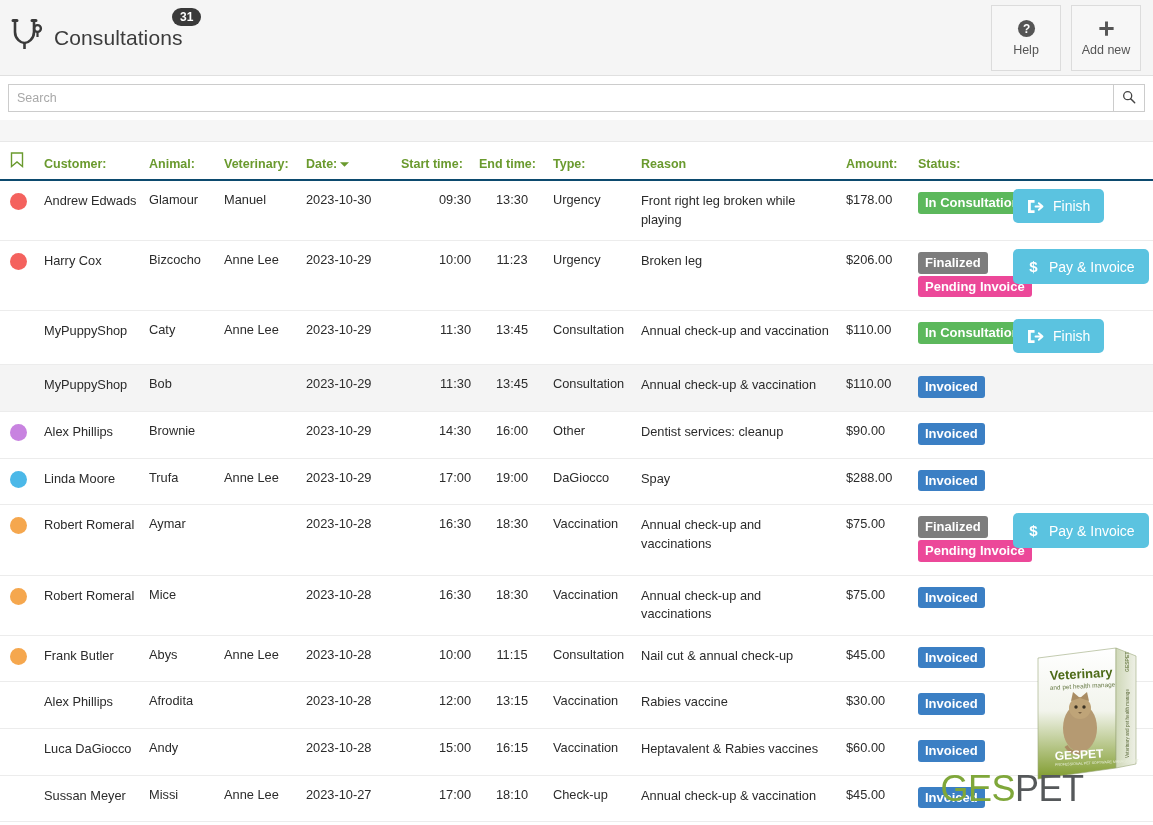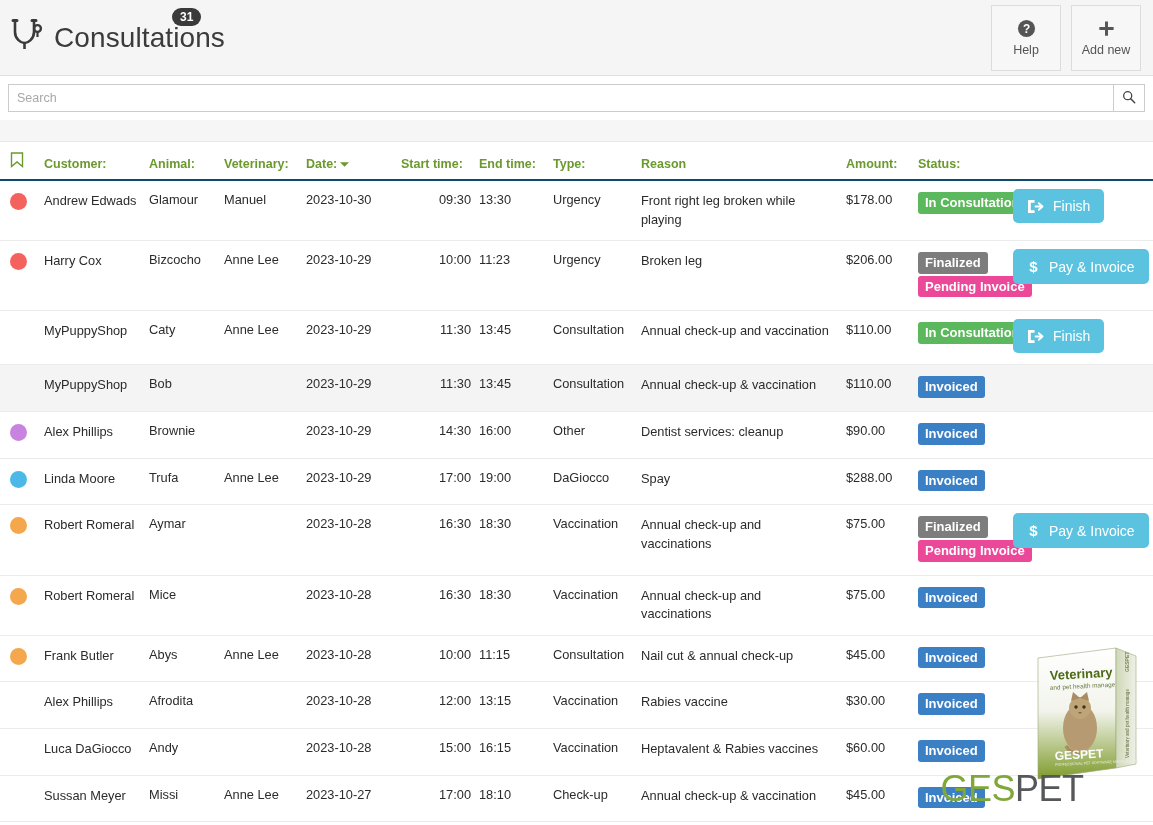--- a/index.html
+++ b/index.html
@@ -21,21 +21,21 @@
     border-bottom:1px solid #e0e0e0;
     display:flex;
     align-items:center;
     justify-content:space-between;
     padding:0 12px 0 10px;
     position:relative;
   }
   .title-wrap { display:flex; align-items:center; gap:10px; position:relative; }
   .steth-icon { width:34px; height:40px; display:block; }
   .page-title {
-    font-size:28px;
+    font-size:21px;
     color:#3b3b3b;
     font-weight:400;
     letter-spacing:0.1px;
   }
   .count-badge {
     position:absolute;
     left:162px; top:-10px;
     background:#3a3a3a;
     color:#fff;
     font-size:12px;
@@ -111,21 +111,21 @@
     color:#2b2b2b;
   }
   tr.highlight td { background:#f4f4f4; }
 
   .c-flag   { width:40px; padding-left:10px !important; }
   .c-cust   { width:105px; }
   .c-anim   { width:75px; }
   .c-vet    { width:82px; }
   .c-date   { width:95px; }
   .c-start  { width:78px; text-align:right; }
-  .c-end    { width:74px; text-align:left; }
+  .c-end    { width:74px; text-align:center; }
   .c-type   { width:88px; }
   .c-reason { width:205px; }
   .c-amount { width:72px; }
   .c-status { width:95px; }
   .c-act    { width:144px; }
 
   th.c-start, th.c-end { text-align:left; }
   th.c-amount { text-align:left; padding-left:0;}
 
   .dot { width:17px; height:17px; border-radius:50%; display:block; margin-top:1px; }

